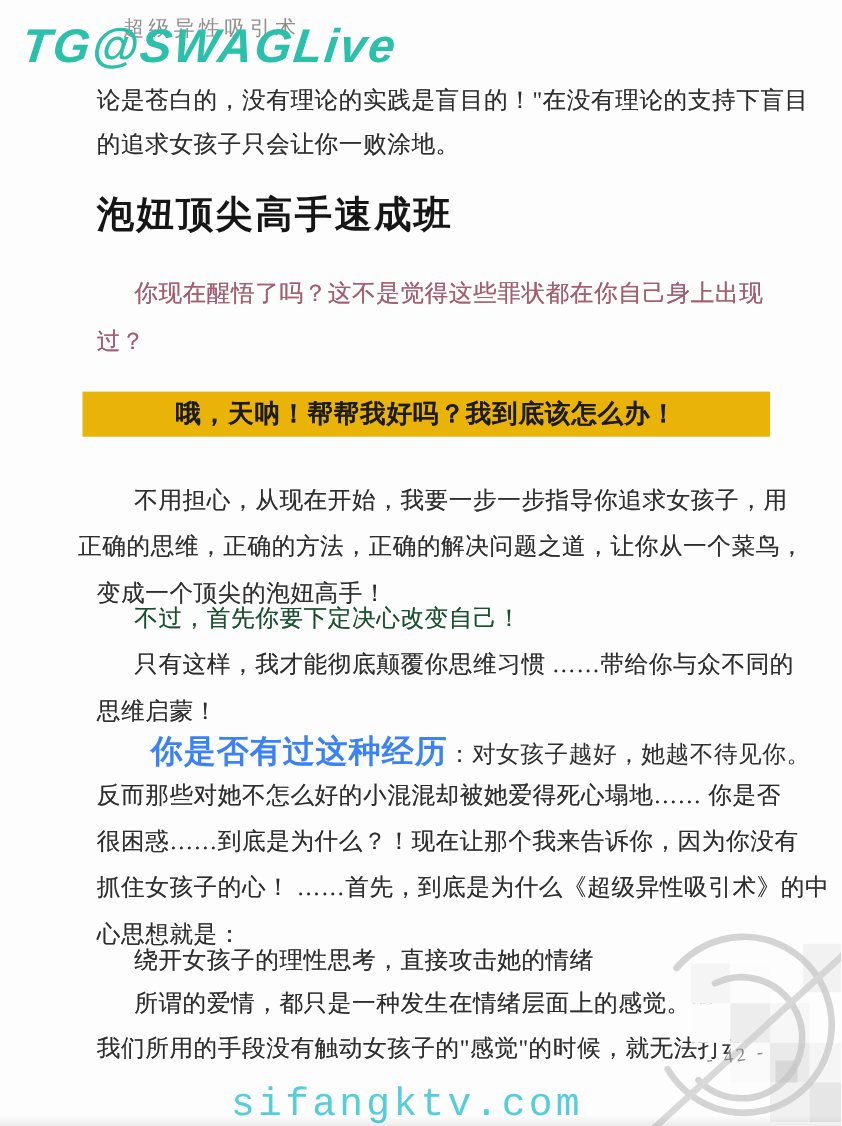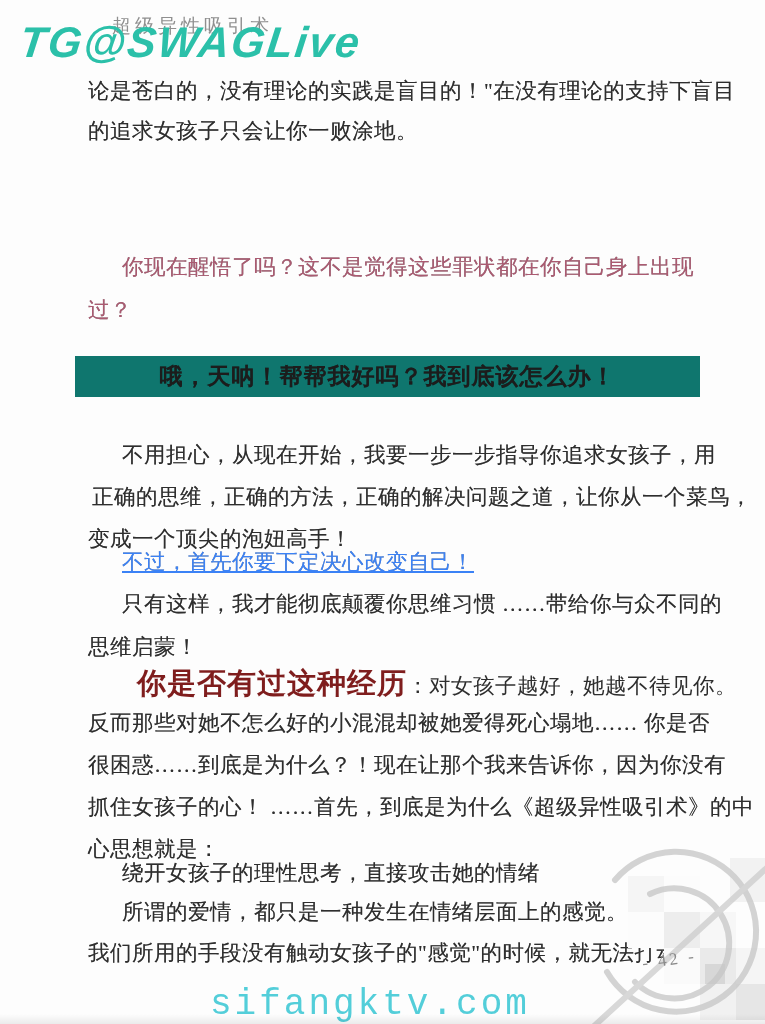--- a/index.html
+++ b/index.html
@@ -25,33 +25,33 @@
     font-family:"Liberation Sans","DejaVu Sans",sans-serif;
     font-style:italic;font-weight:bold;font-size:43px;letter-spacing:2px;
     transform:skewX(-7deg);
   }
   .section-title{
     position:absolute;left:88px;top:172px;
     font-family:"Liberation Sans","DejaVu Sans",sans-serif;
     font-weight:bold;font-size:34px;letter-spacing:2px;color:#161616;
   }
   .pinkpara{color:#ab5a71;}
-  .pinkline{color:#3b82f6;text-decoration:underline;}
+  .pinkline{color:#14532d;}
   .callout{
     position:absolute;left:75px;top:356px;width:625px;height:41px;
     display:flex;align-items:center;justify-content:center;
   }
   .callout span{
     font-weight:bold;font-size:23px;letter-spacing:1px;color:#1c1c1c;
     text-shadow:0 0 .5px rgba(20,20,20,.6);
   }
   .exp-line{position:absolute;left:137px;top:664px;white-space:nowrap;}
   .exp-hl{
     font-family:Liberation Serif, serif;
-    font-weight:bold;font-size:29px;letter-spacing:1px;color:#7f1d1d;
+    font-weight:bold;font-size:29px;letter-spacing:1px;color:#3b82f6;
   }
   .exp-rest{font-size:21.5px;letter-spacing:.5px;color:#2e2e2e;}
   .sitewm{
     position:absolute;left:210px;top:948px;
     font-family:"Liberation Mono","DejaVu Sans Mono",monospace;
     font-size:36px;letter-spacing:3px;opacity:.9;text-shadow:none;margin-top:36px;
   }
   .pagenum{
     position:absolute;left:642px;top:950px;
     font-size:17px;letter-spacing:3px;color:#8a8a8a;
@@ -69,30 +69,31 @@
 
 <div class="page">
 
   <div class="hdr">超级异性吸引术</div>
 
   <div class="tgwm" style="color:#2bc0a9">TG@SWAGLive</div>
 
   <div class="line" style="left:88px;top:78px">论是苍白的，没有理论的实践是盲目的！"在没有理论的支持下盲目</div>
   <div class="line" style="left:88px;top:118px">的追求女孩子只会让你一败涂地。</div>
 
+  <div class="section-title">泡妞顶尖高手速成班</div>
 
   <div class="line pinkpara" style="left:122px;top:254px">你现在醒悟了吗？这不是觉得这些罪状都在你自己身上出现</div>
   <div class="line pinkpara" style="left:88px;top:297px">过？</div>
 
-  <div class="callout" style="background:#0f766e">
+  <div class="callout" style="background:#eab308">
     <span>哦，天呐！帮帮我好吗？我到底该怎么办！</span>
   </div>
 
   <div class="line" style="left:122px;top:442px">不用担心，从现在开始，我要一步一步指导你追求女孩子，用</div>
-  <div class="line" style="left:92px;top:484px">正确的思维，正确的方法，正确的解决问题之道，让你从一个菜鸟，</div>
+  <div class="line" style="left:71px;top:484px">正确的思维，正确的方法，正确的解决问题之道，让你从一个菜鸟，</div>
   <div class="line" style="left:88px;top:526px">变成一个顶尖的泡妞高手！</div>
 
   <div class="line pinkline" style="left:122px;top:549px">不过，首先你要下定决心改变自己！</div>
 
   <div class="line" style="left:122px;top:591px">只有这样，我才能彻底颠覆你思维习惯 ……带给你与众不同的</div>
   <div class="line" style="left:88px;top:634px">思维启蒙！</div>
 
   <div class="exp-line">
     <span class="exp-hl">你是否有过这种经历</span><span class="exp-rest">：对女孩子越好，她越不待见你。</span>
   </div>

